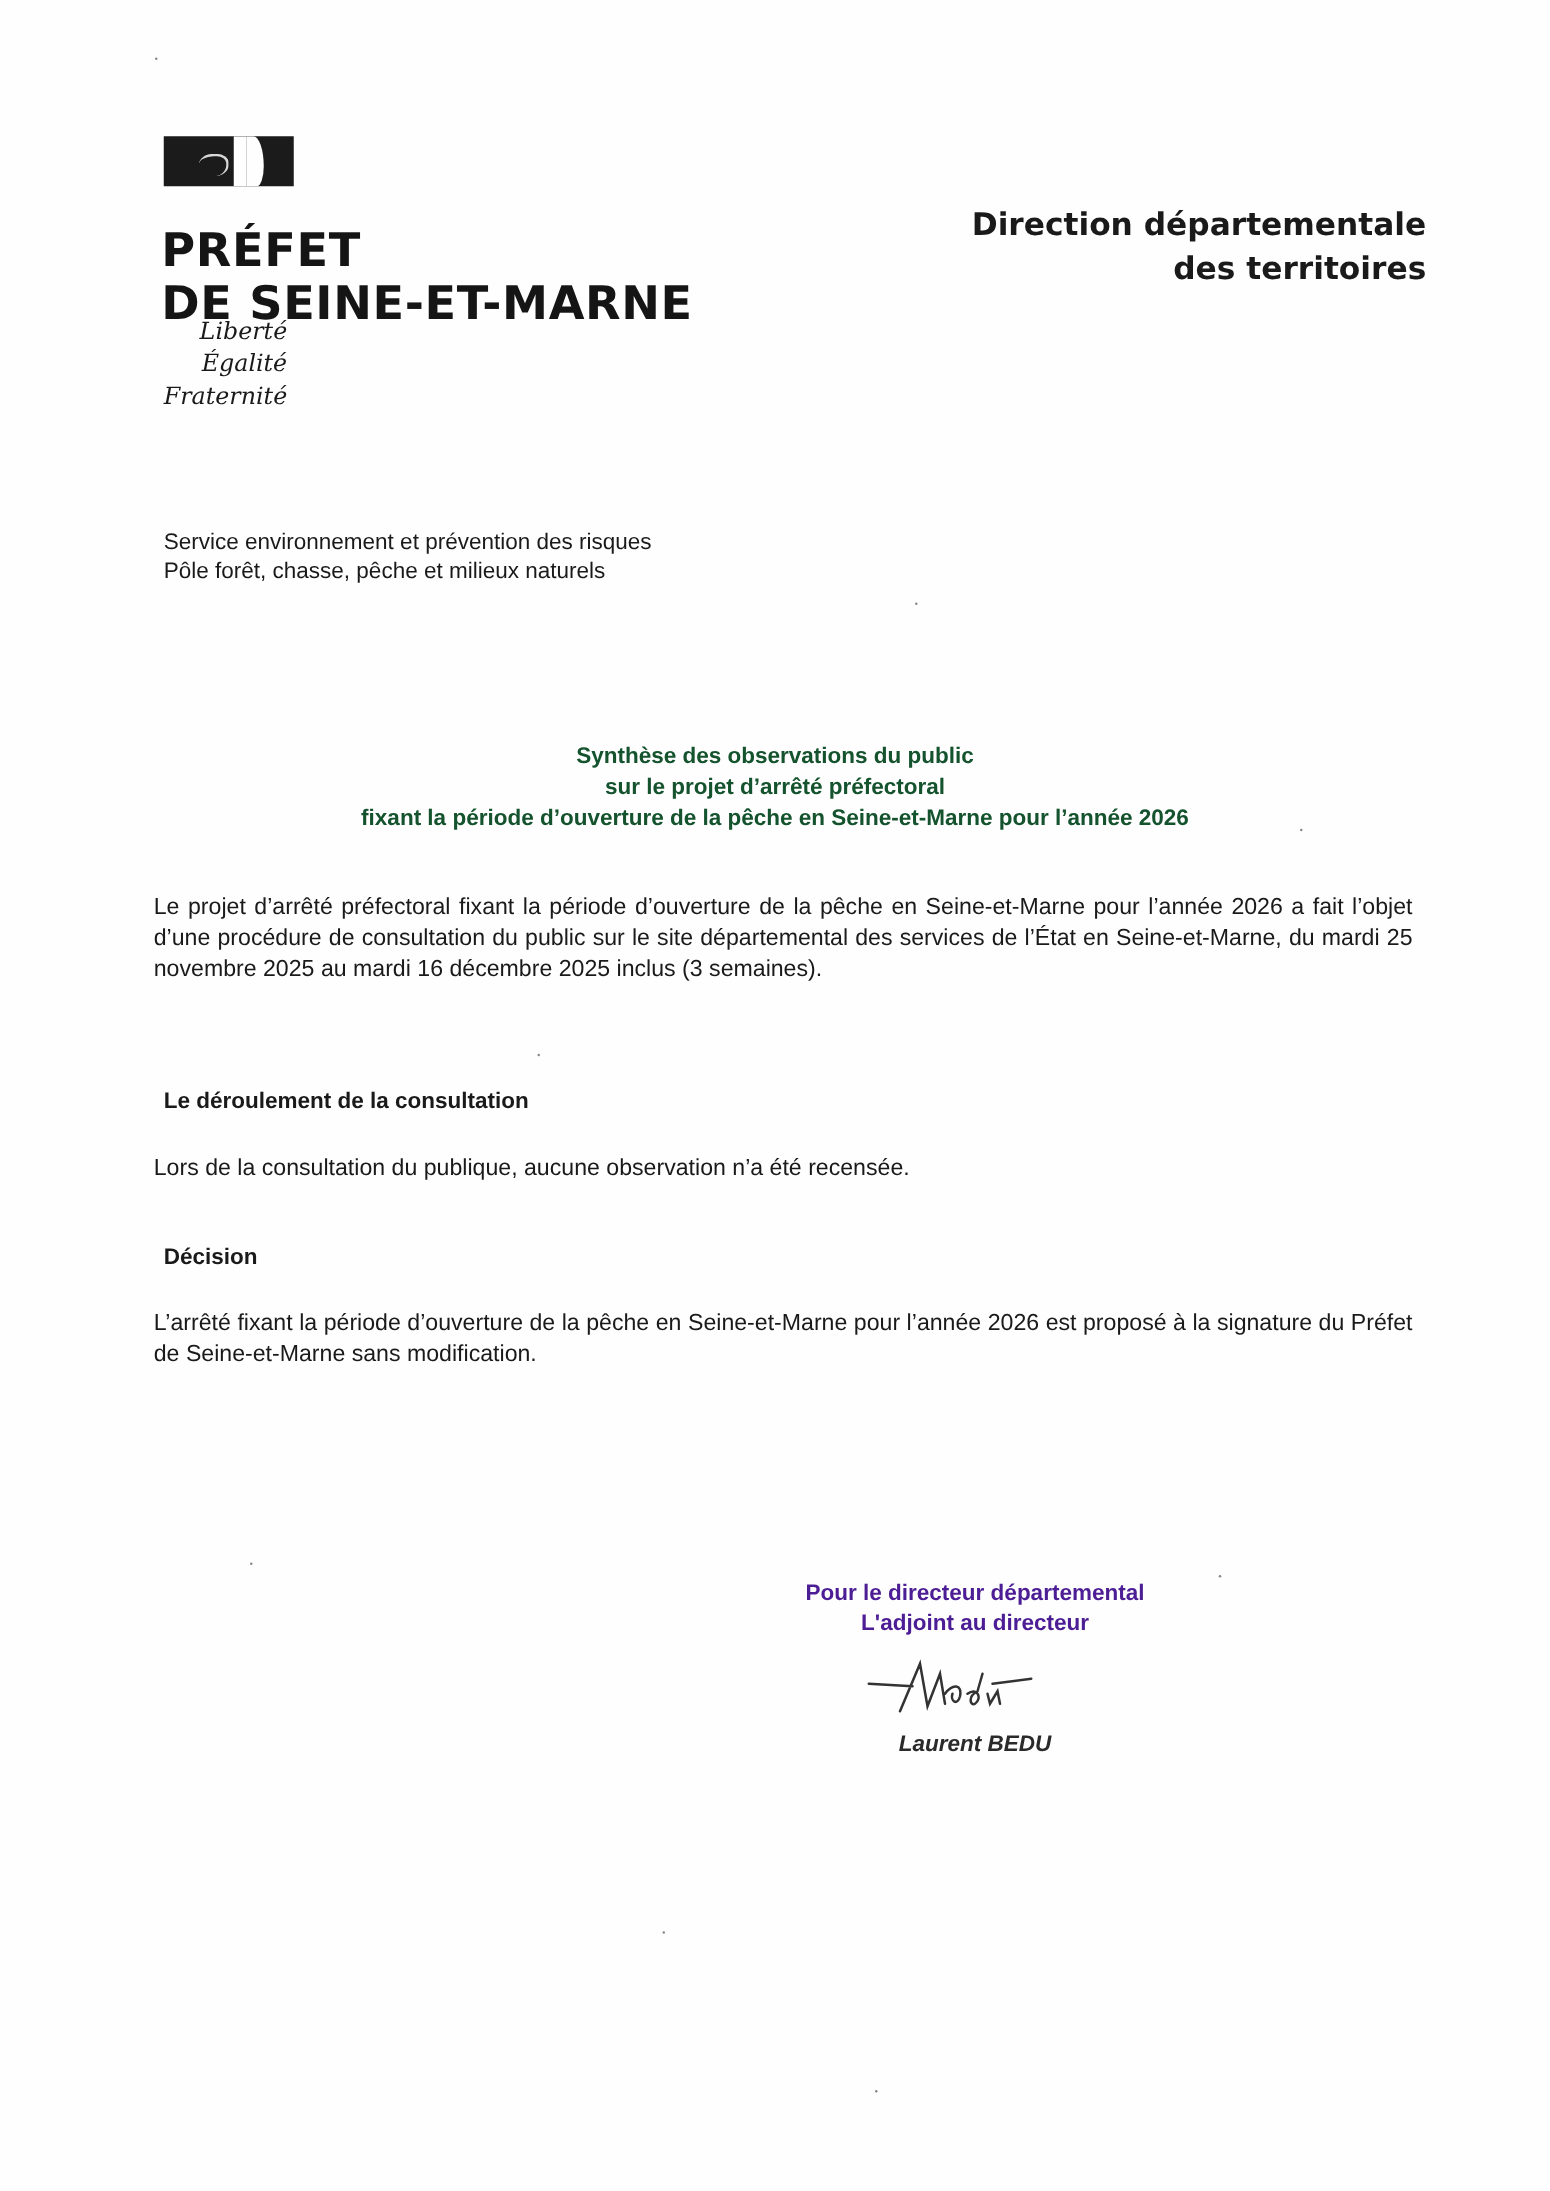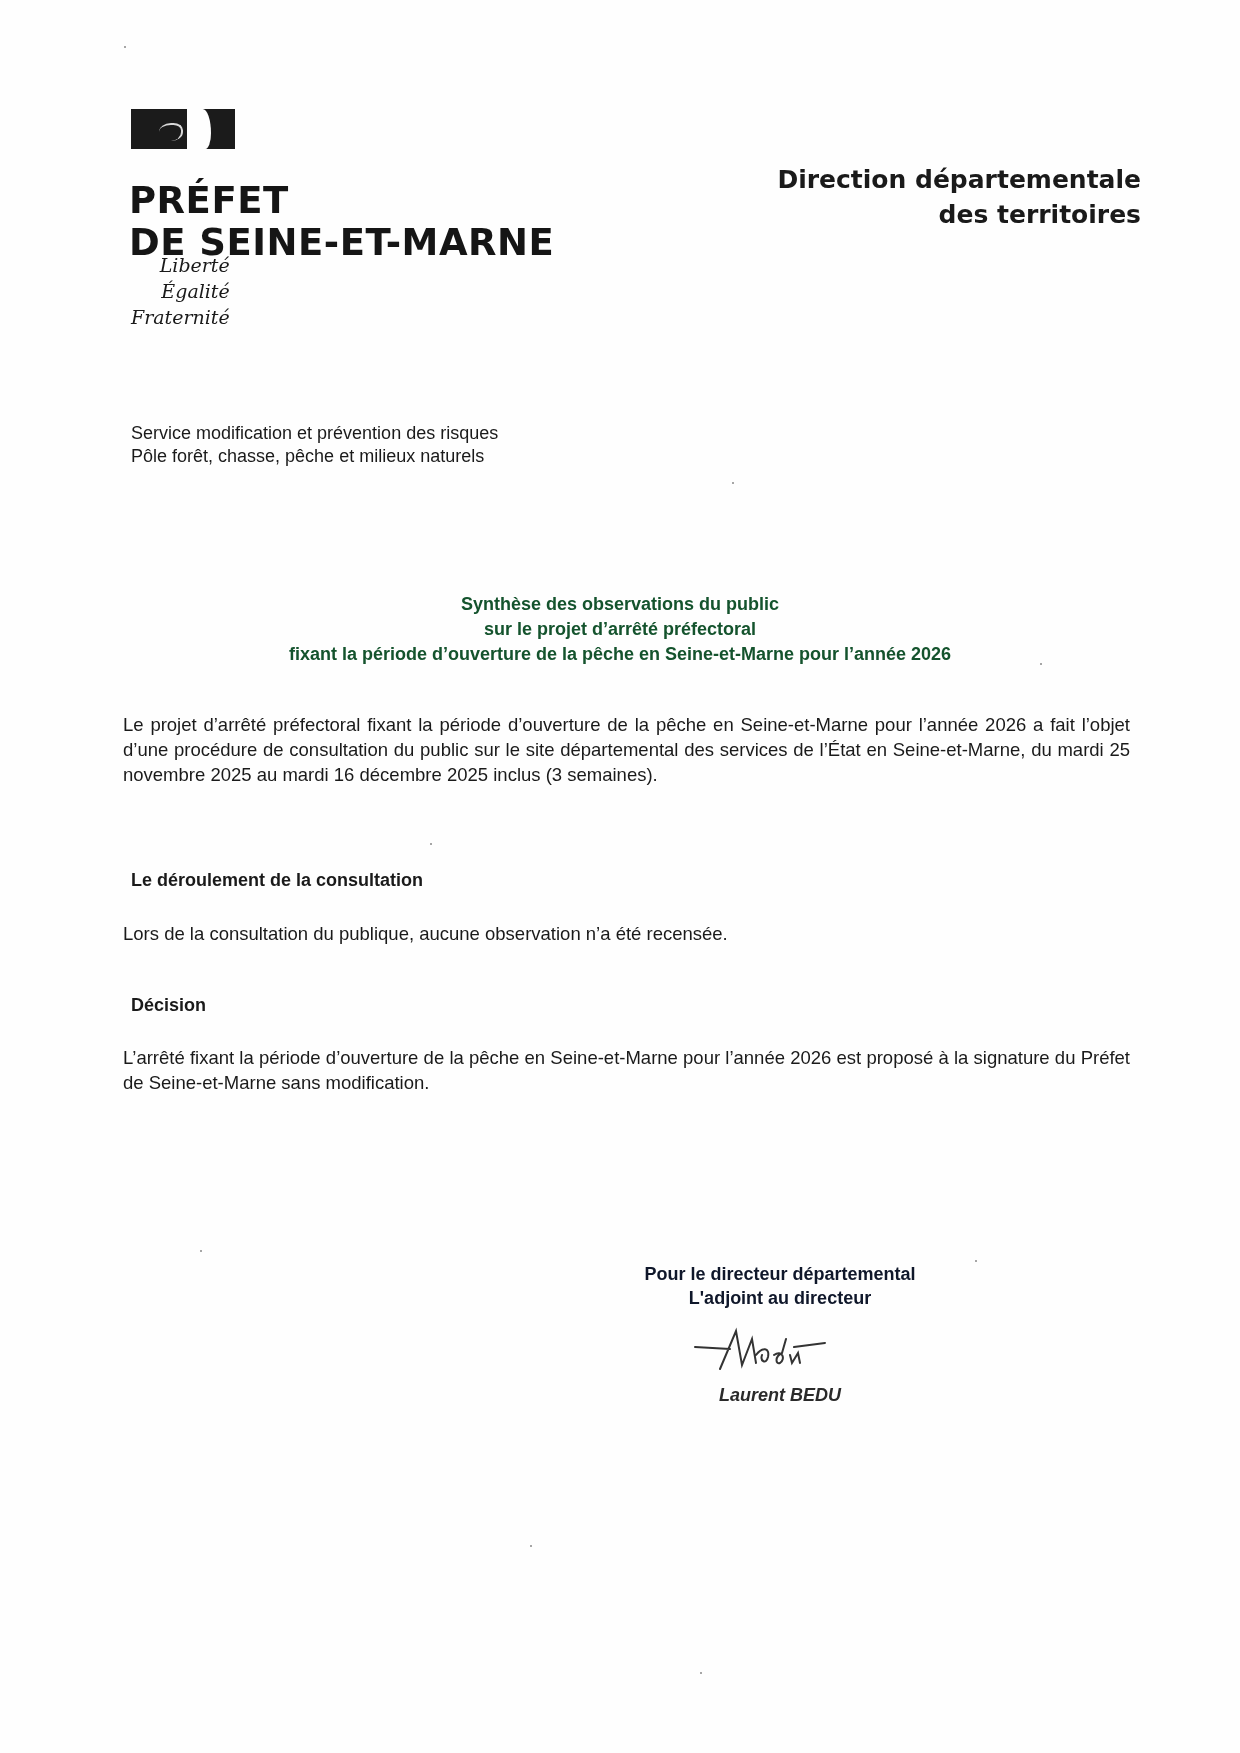--- a/index.html
+++ b/index.html
@@ -57,21 +57,21 @@
       font-family: "Liberation Sans", sans-serif; font-weight: bold; font-size: 18px; color: #1a1a1a;
     }
     .h-deroulement { top: 870px; }
     .p-deroulement { top: 921px; }
     .h-decision { top: 995px; }
     .p-decision { top: 1045px; }
 
     .signature {
       position: absolute; left: 560px; width: 440px; top: 1262px; text-align: center;
       font-family: "Liberation Sans", sans-serif; font-weight: bold; font-size: 18px;
-      line-height: 24px; color: #0f172a;
+      line-height: 24px; color: #4c1d95;
     }
     .sig-scribble {
       position: absolute; left: 690px; top: 1325px; width: 140px; height: 50px;
     }
     .sig-name {
       position: absolute; left: 560px; width: 440px; top: 1385px; text-align: center;
       font-family: "Liberation Sans", sans-serif; font-weight: bold; font-size: 18px; color: #2a2a2a; font-style: italic;
     }
     .speck { position: absolute; width: 2px; height: 2px; background: #888; border-radius: 50%; }
   </style>
@@ -96,21 +96,21 @@
     <div>Égalité</div>
     <div>Fraternité</div>
   </div>
 
   <div class="direction">
     <div>Direction départementale</div>
     <div>des territoires</div>
   </div>
 
   <div class="service">
-    <div>Service modification et prévention des risques</div>
+    <div>Service environnement et prévention des risques</div>
     <div>Pôle forêt, chasse, pêche et milieux naturels</div>
   </div>
 
   <div class="title">
     <div>Synthèse des observations du public</div>
     <div>sur le projet d’arrêté préfectoral</div>
     <div>fixant la période d’ouverture de la pêche en Seine-et-Marne pour l’année 2026</div>
   </div>
 
   <div class="para intro">Le projet d’arrêté préfectoral fixant la période d’ouverture de la pêche en Seine-et-Marne pour l’année 2026 a fait l’objet d’une procédure de consultation du public sur le site départemental des services de l’État en Seine-et-Marne, du  mardi 25 novembre 2025 au mardi 16 décembre 2025 inclus (3 semaines).</div>

